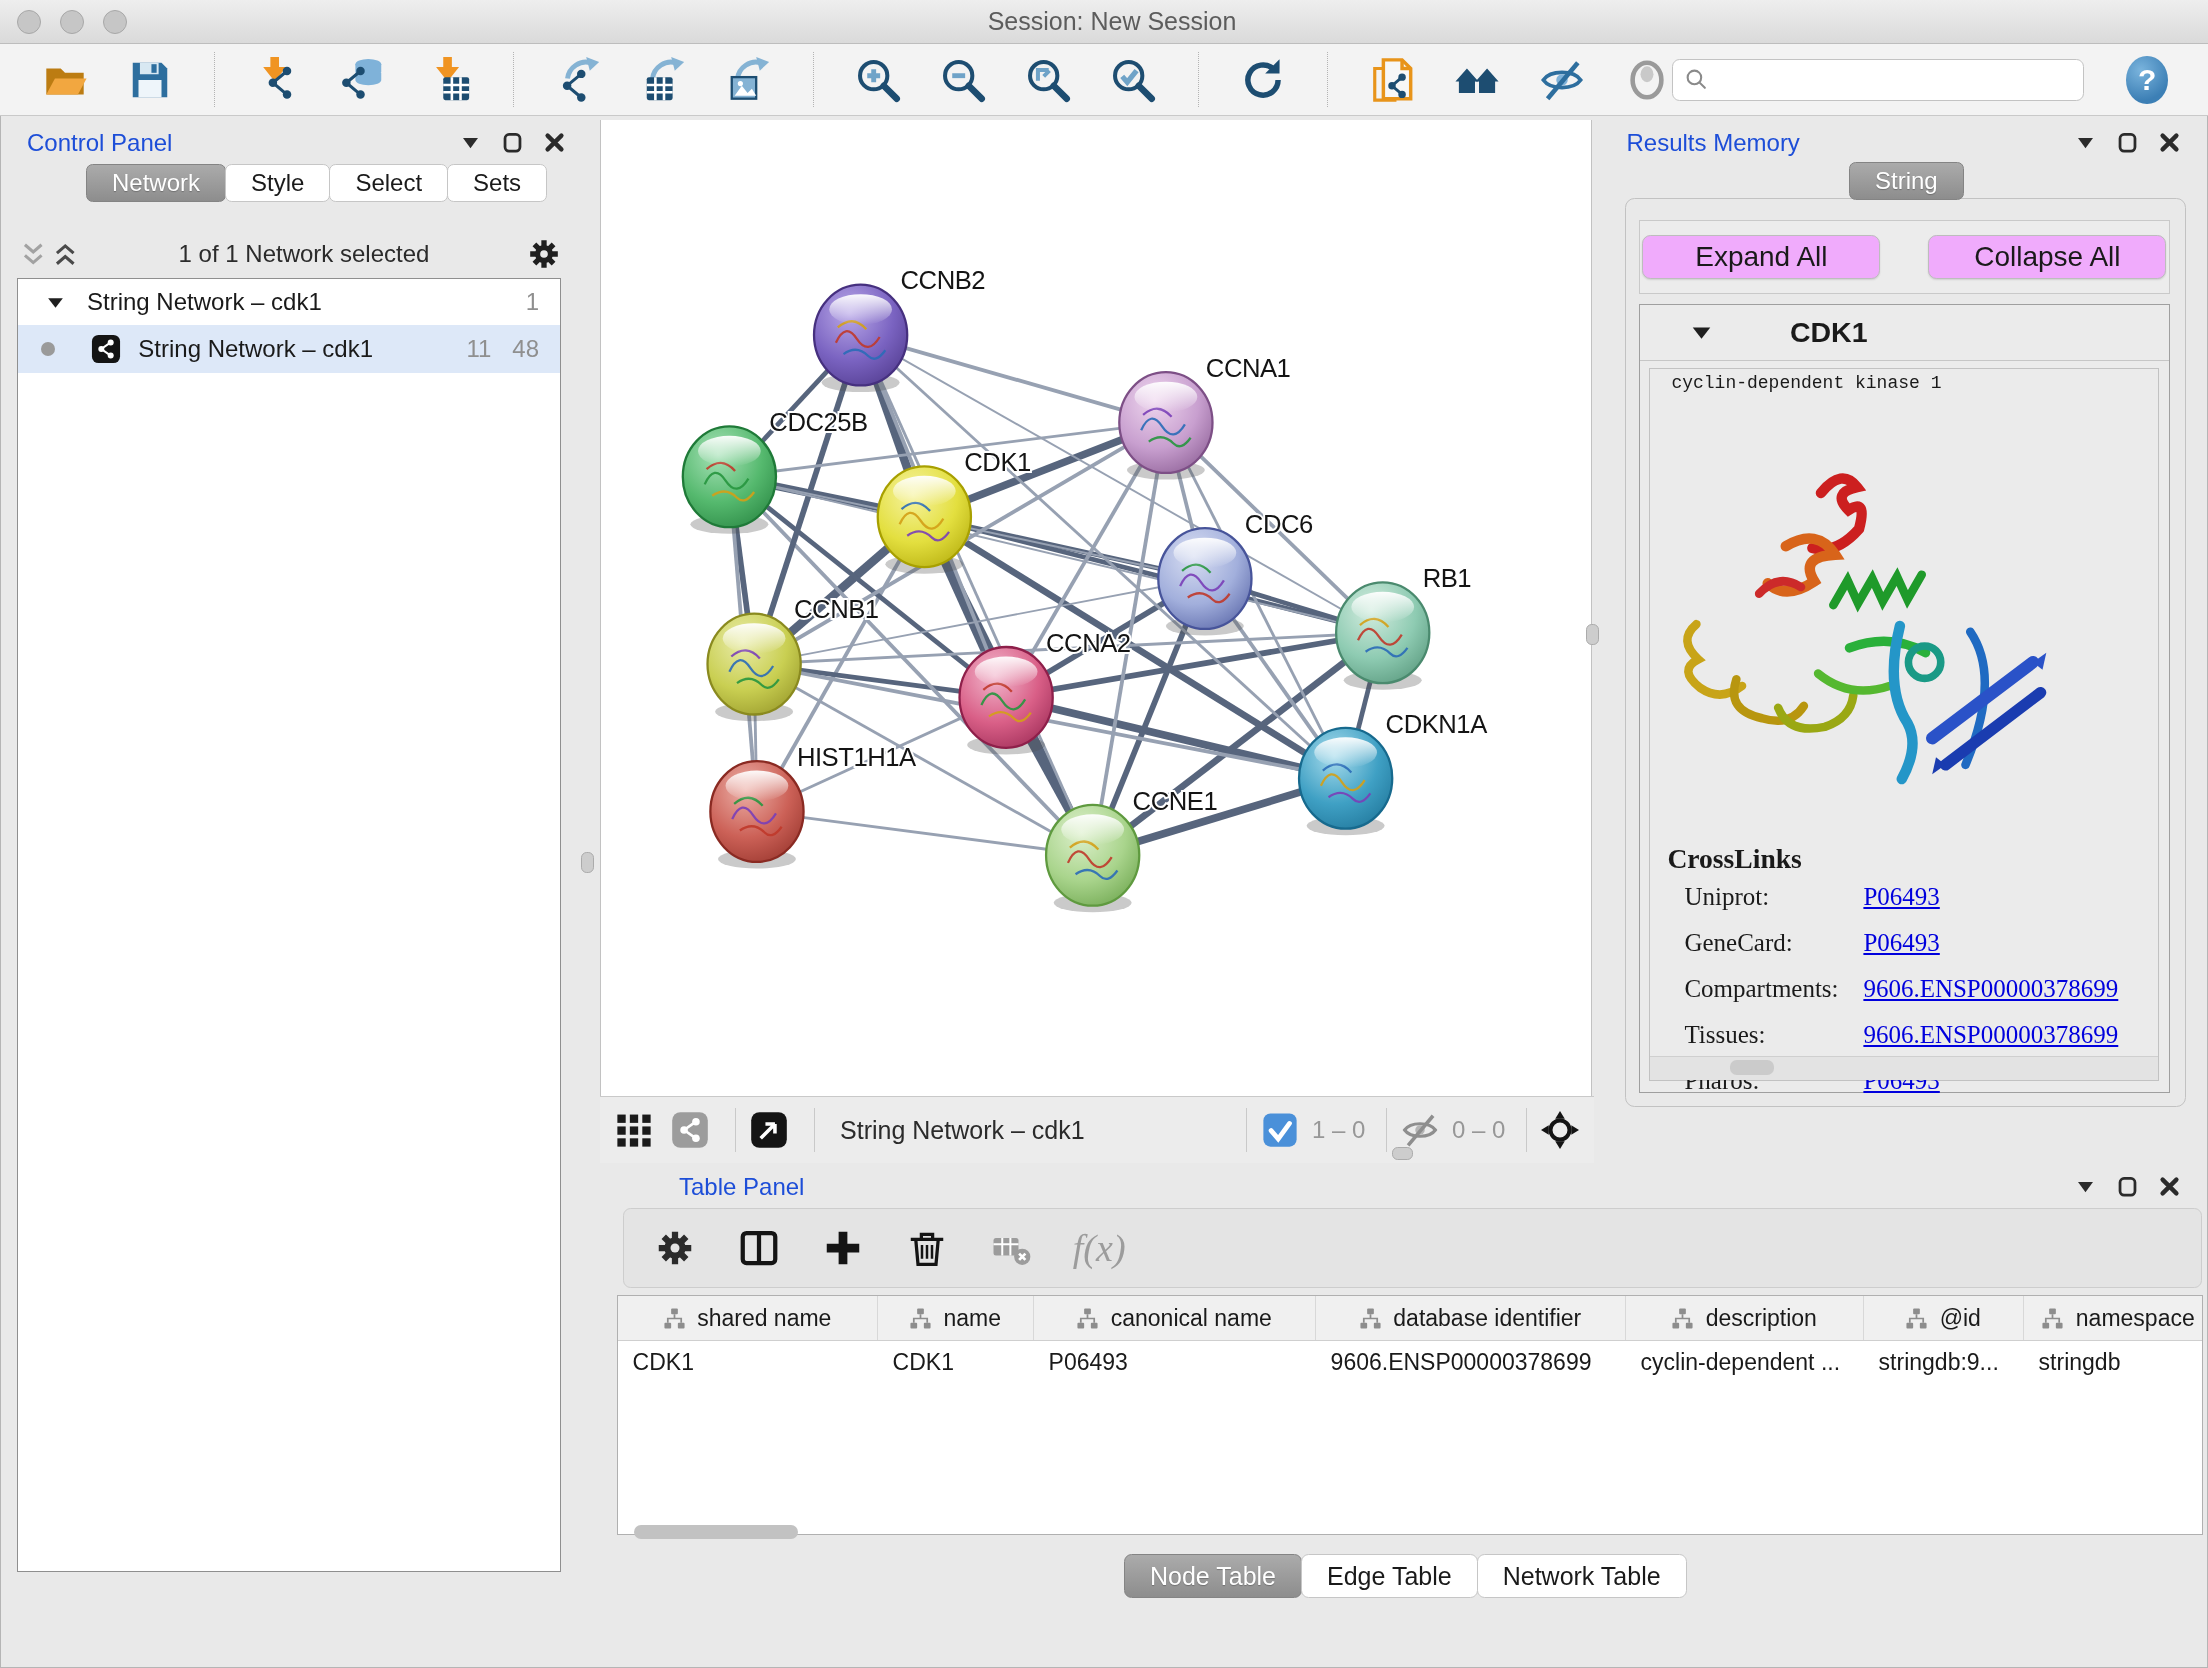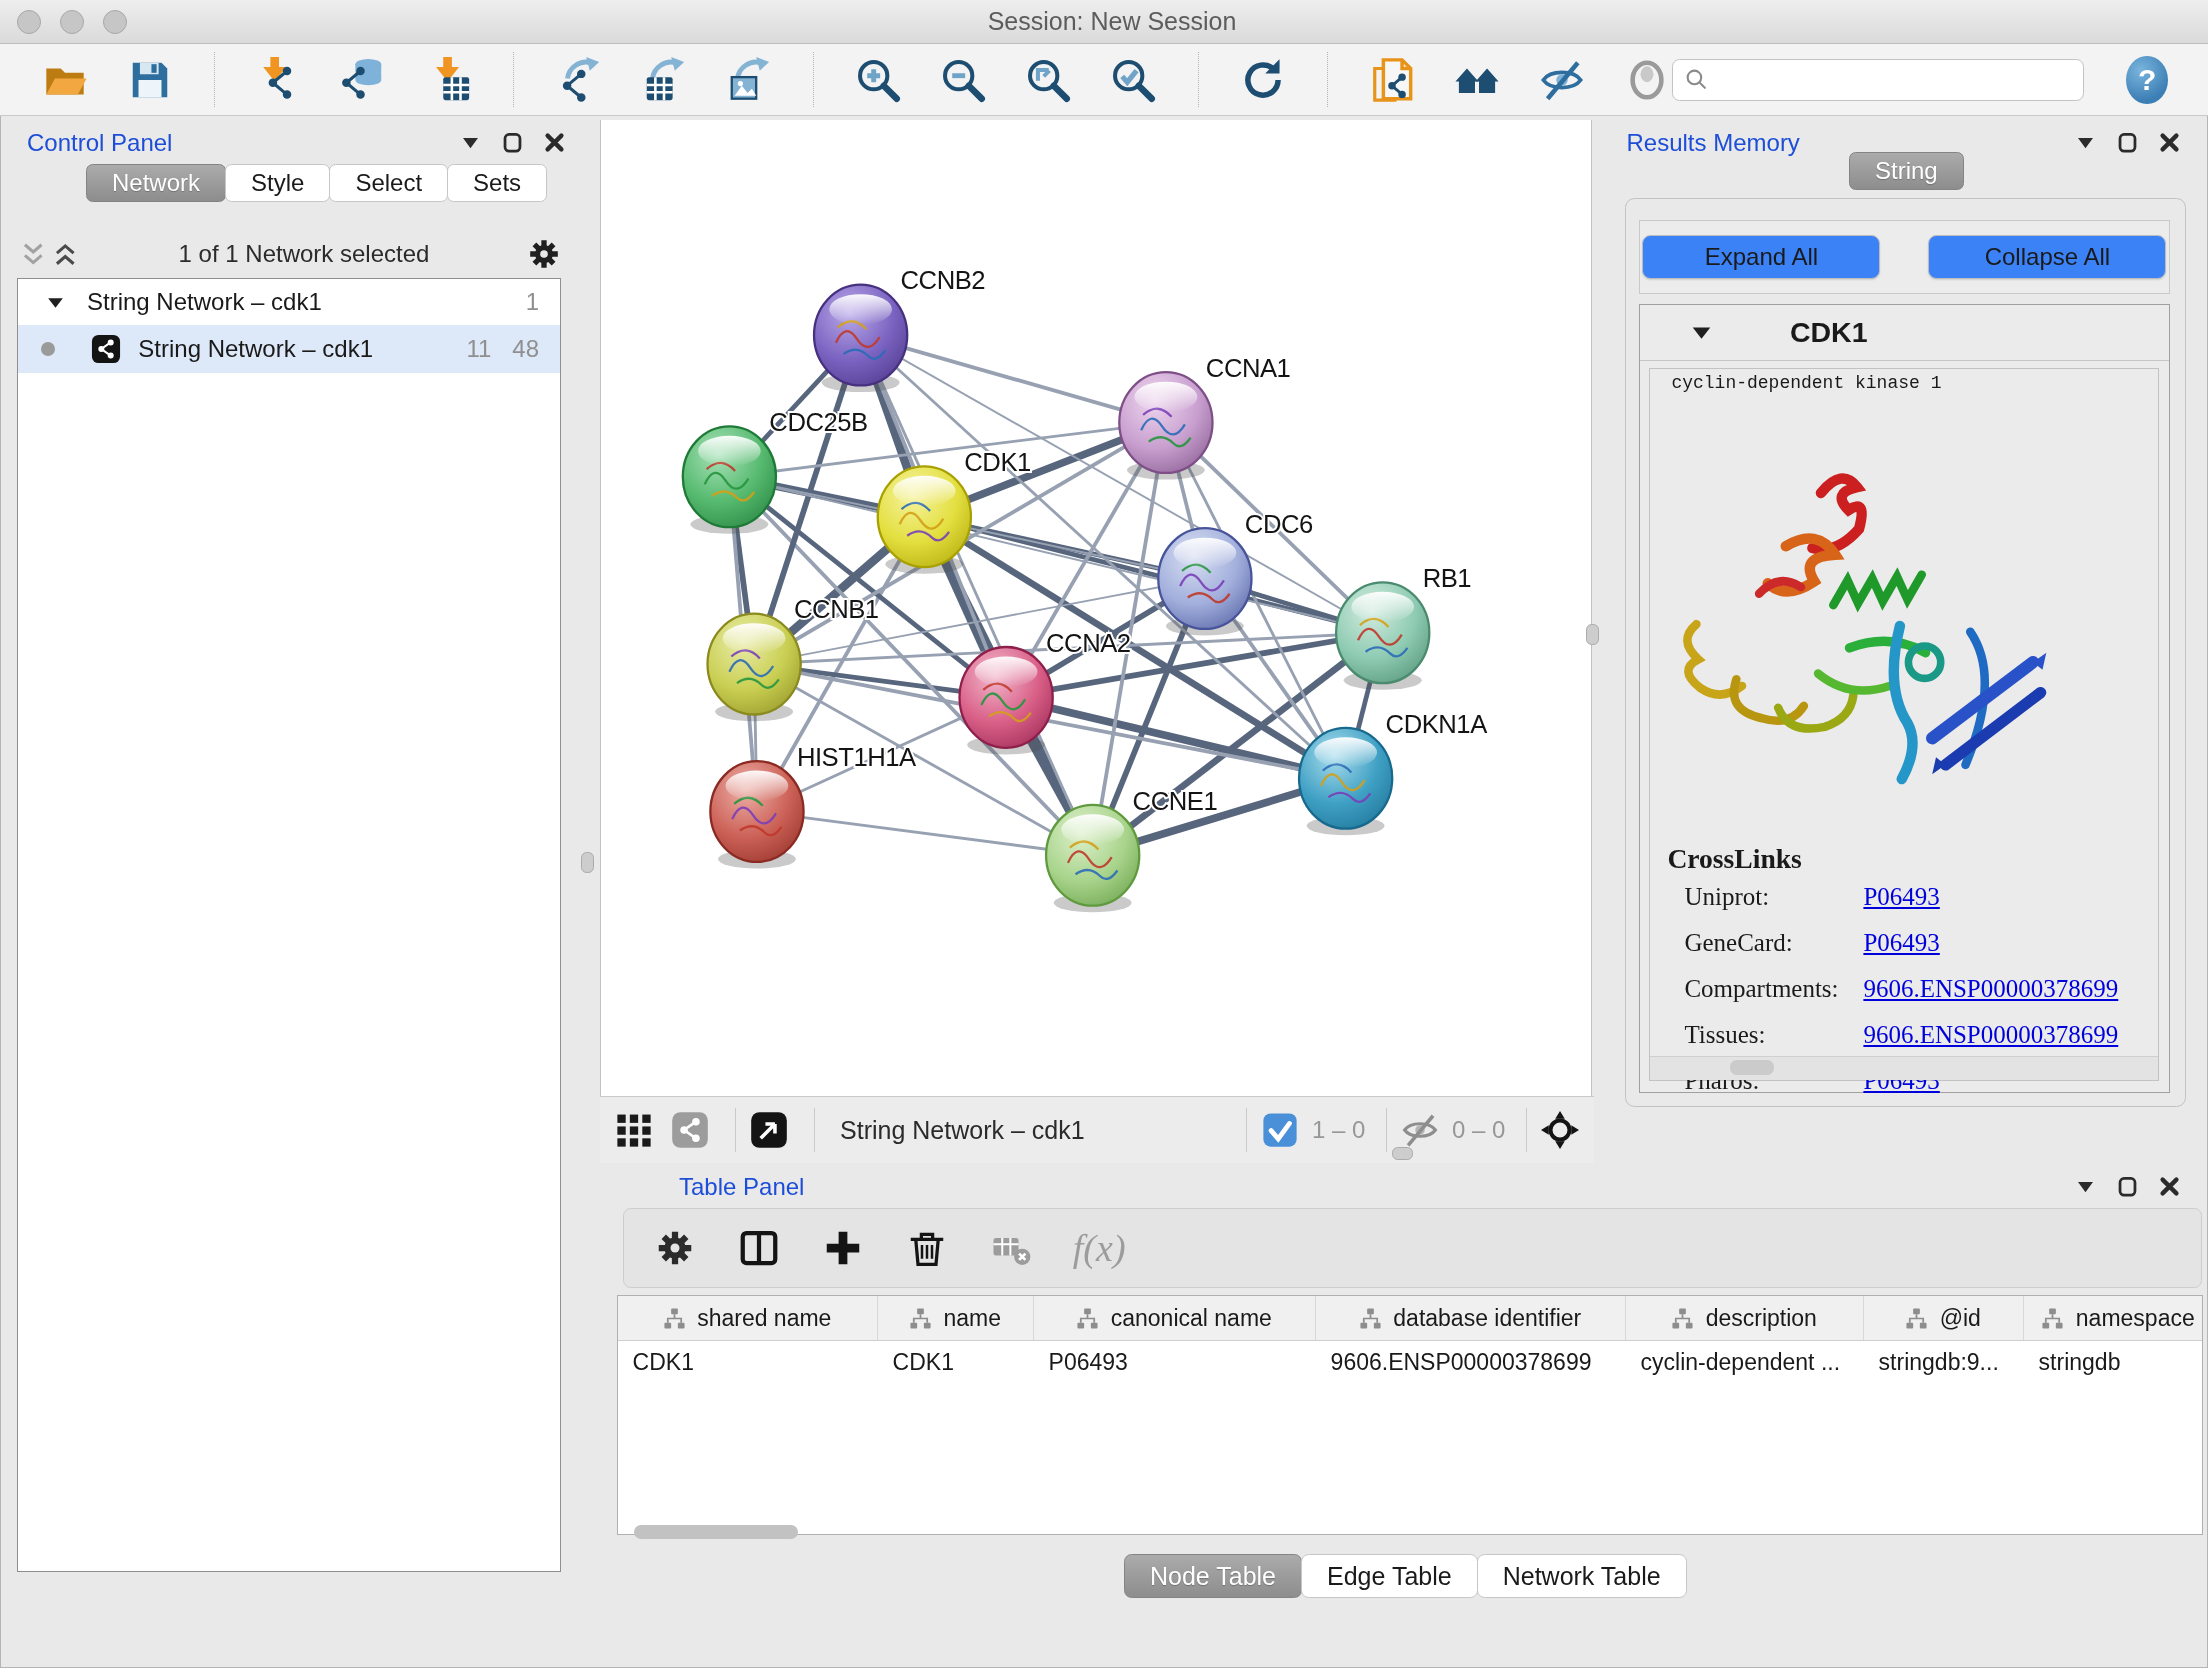--- a/index.html
+++ b/index.html
@@ -57,27 +57,27 @@
   .nbtn{width:42px;height:42px;display:flex;align-items:center;justify-content:center;cursor:pointer;margin-right:13.3px;}
   .nbtn svg{width:38px;height:38px;}
   .nsep{height:44px;border-left:1.9px solid #c9c9c9;margin:0 11.4px;}
   .net-title{font-size:25px;color:#2b2b2b;margin-left:13.3px;}
   .ncount{font-size:24px;color:#979797;margin:0 9.5px;}
   .handle-v{position:absolute;width:11.4px;height:19px;border-radius:5.7px;background:#cdcdcd;border:1px solid #ababab;}
   .handle-h{position:absolute;width:19px;height:11.4px;border-radius:5.7px;background:#cdcdcd;border:1px solid #ababab;}
   
   .results-panel{position:absolute;left:1617px;top:120px;width:592px;height:1010px;}
   .rp-title{position:absolute;left:9.5px;right:28.5px;top:5.7px;}
-  .rp-tab{position:absolute;left:232px;top:32px;z-index:2;}
+  .rp-tab{position:absolute;left:232px;top:42px;z-index:2;}
   .rp-outer{position:absolute;left:7.6px;top:78px;width:561px;height:909px;border:1.9px solid #c2c2c2;
     border-radius:9.5px;background:#e9e9e9;box-sizing:border-box;}
   .rp-btnbox{position:absolute;left:13.3px;top:21px;width:531px;height:74px;border:1.9px solid #c9c9c9;
     background:#ececec;box-sizing:border-box;display:flex;align-items:center;justify-content:center;gap:48px;}
-  .rp-btn{min-width:186px;height:42px;background:#3b82f6;border:1px solid #bdbdbd;border-radius:8.6px;
-    font-size:24px;display:flex;align-items:center;justify-content:center;padding:0 25px;cursor:pointer;
+  .rp-btn{min-width:186px;height:42px;background:#f0abfc;border:1px solid #bdbdbd;border-radius:8.6px;
+    font-size:28px;display:flex;align-items:center;justify-content:center;padding:0 25px;cursor:pointer;
     box-shadow:0 1px 1.9px rgba(0,0,0,.12);}
   .rp-main{position:absolute;left:13.3px;top:105px;width:531px;height:789px;border:1.9px solid #9f9f9f;
     background:#ebebeb;box-sizing:border-box;}
   .rp-gene-hdr{height:55px;display:flex;align-items:center;border-bottom:1.9px solid #c6c6c6;}
   .rp-gene-hdr .tri{margin-left:49px;cursor:pointer;display:flex;}
   .rp-gene-hdr .sym{margin-left:76px;font-size:28.5px;font-weight:bold;}
   .rp-inner{position:absolute;left:9.5px;top:63px;right:9.5px;bottom:11.4px;border:1px solid #c2c2c2;background:#ebebeb;}
   .rp-desc{margin:4px 0 0 21px;font-size:18px;font-family:Liberation Mono, monospace;}
   .rp-protein{position:absolute;left:13.3px;top:84px;width:409px;height:367px;}
   .rp-xl-title{position:absolute;left:17px;top:474px;font-family:"Liberation Serif",serif;

